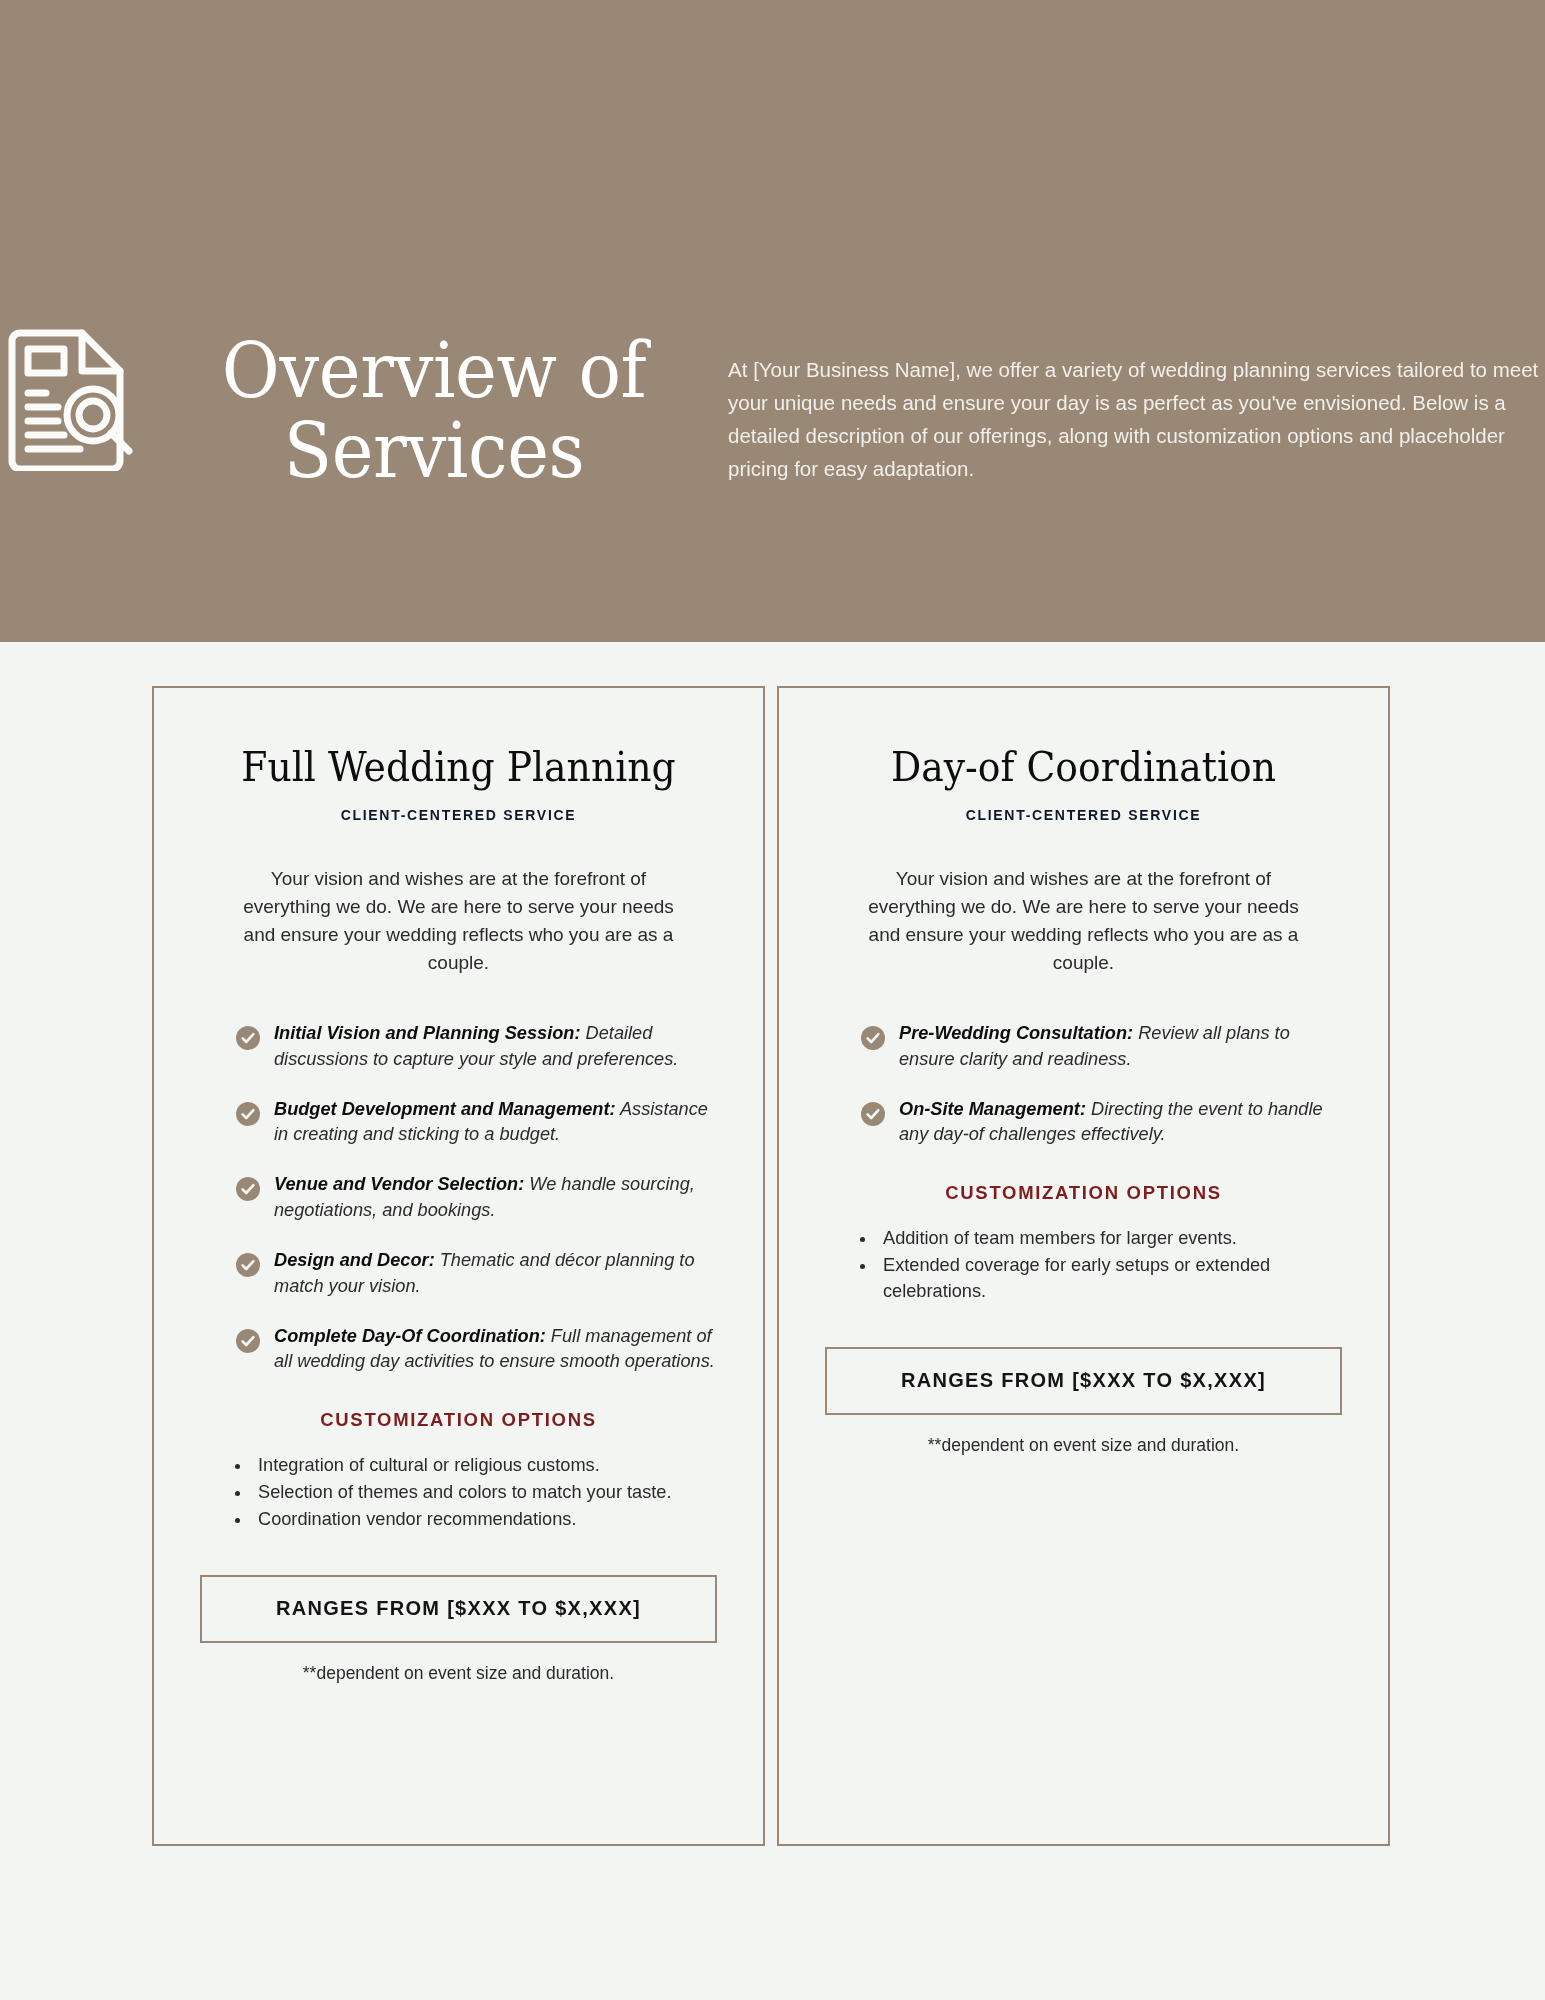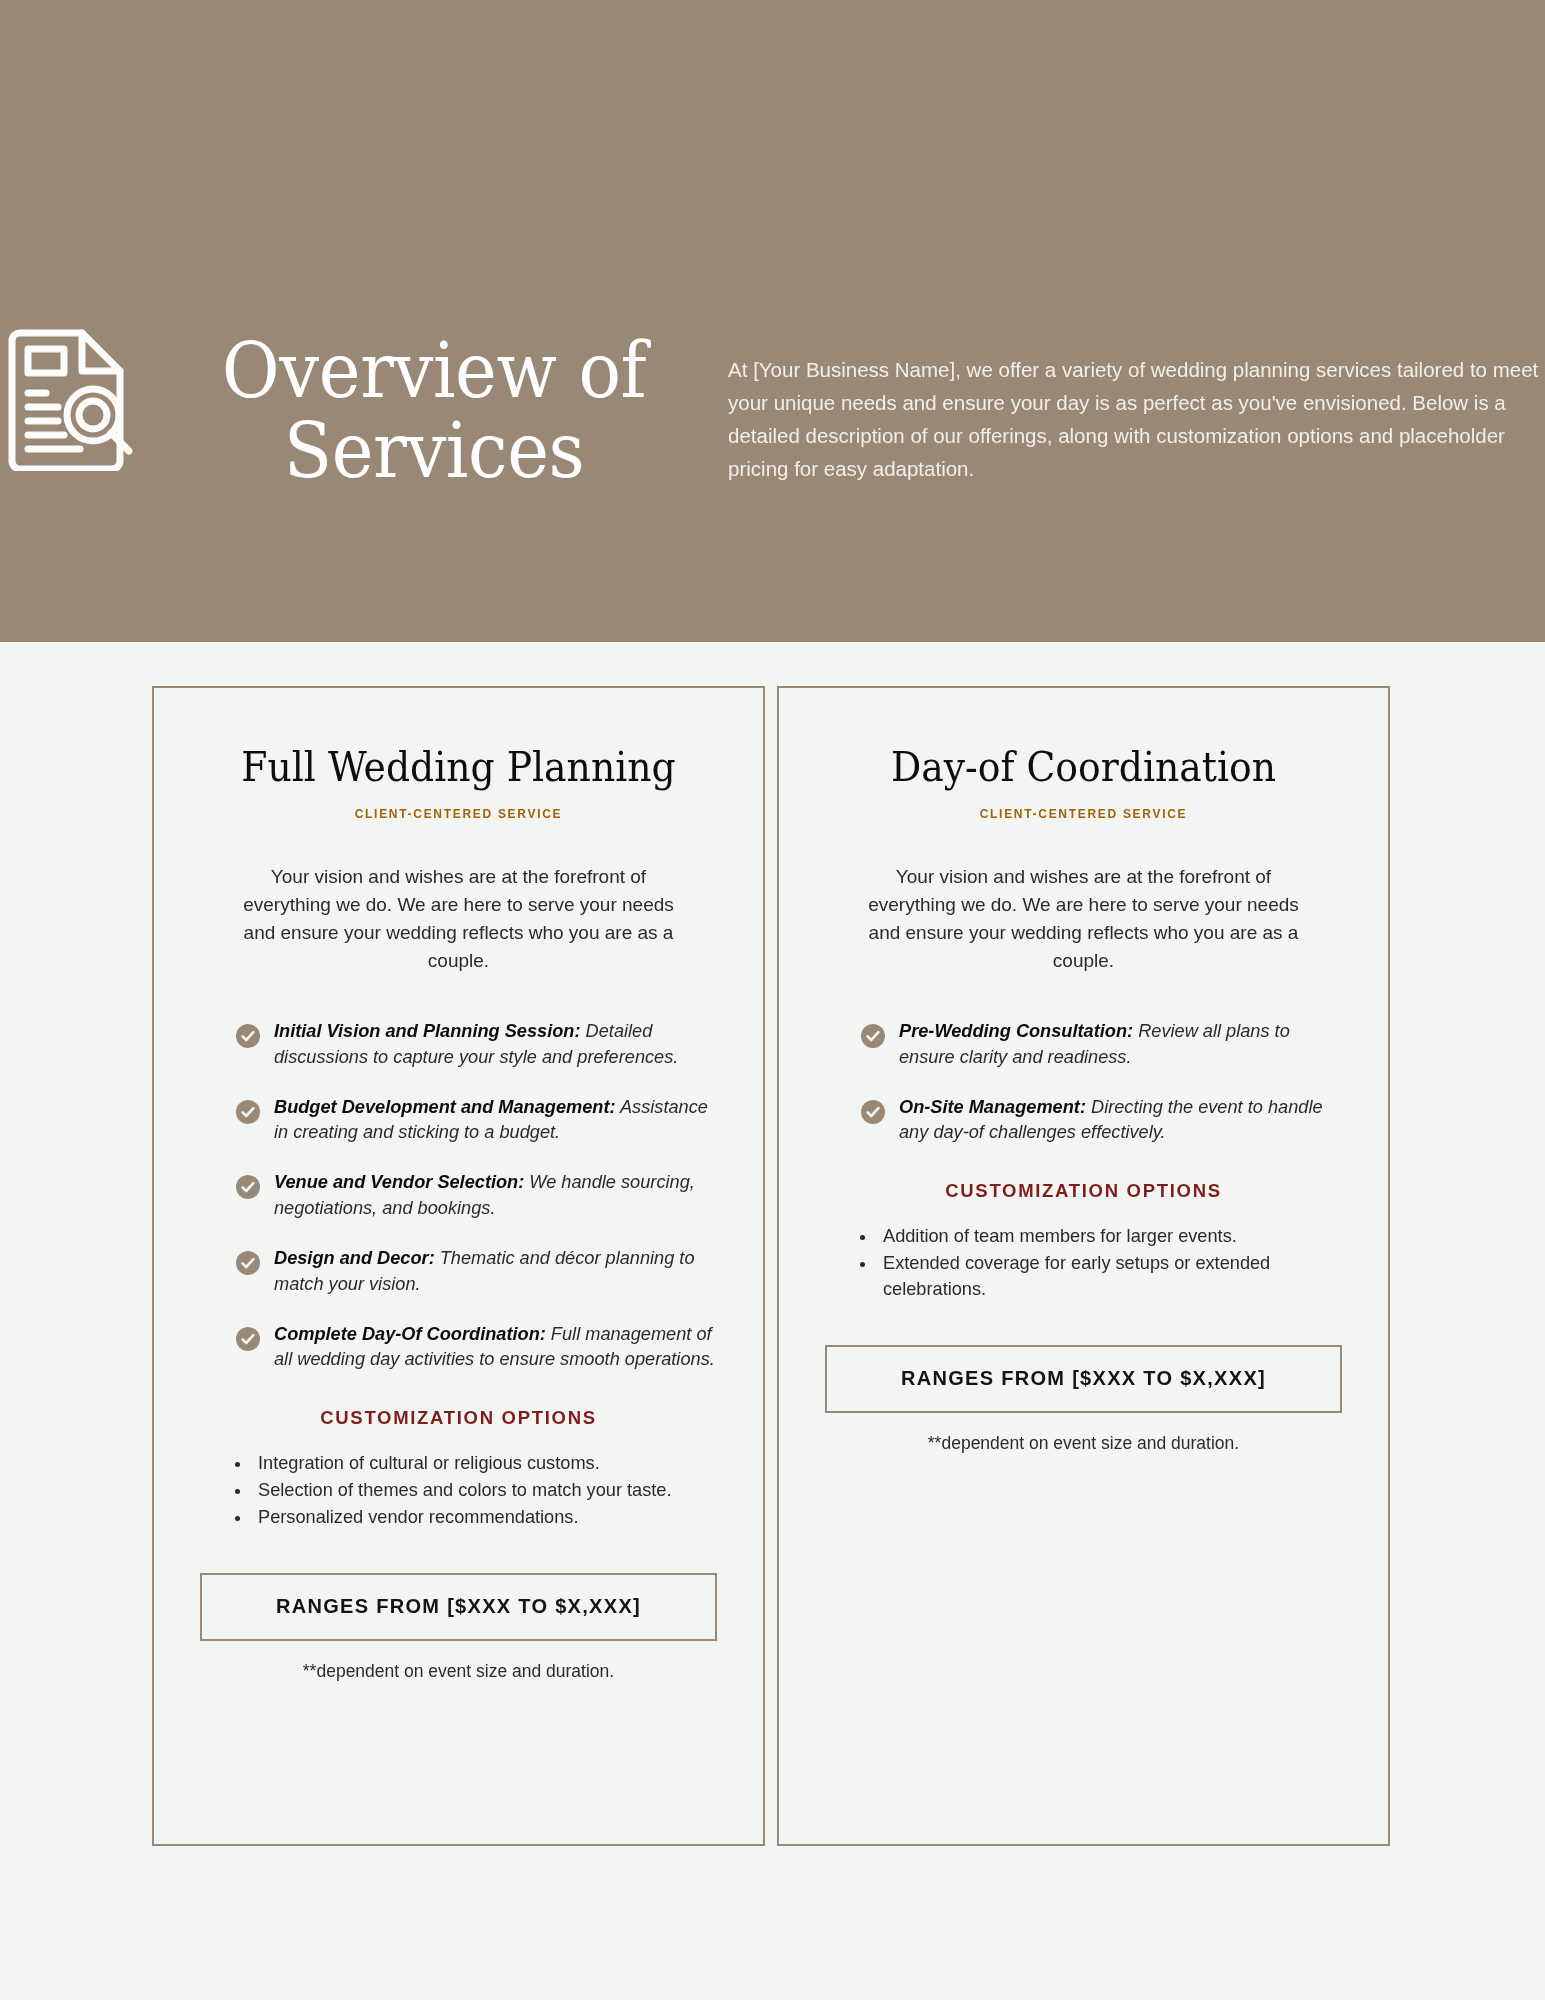--- a/index.html
+++ b/index.html
@@ -78,24 +78,24 @@
     line-height: 1.15;
     text-align: center;
     color: #0d0d0d;
     transform: scaleX(0.92);
     white-space: nowrap;
   }
 
   .card-subtitle {
     margin-top: 16px;
     text-align: center;
-    font-size: 12px;
+    font-size: 14px;
     font-weight: 700;
     letter-spacing: 1.7px;
-    color: #a16207;
+    color: #0f172a;
   }
 
   .card-blurb {
     margin: 42px auto 0 auto;
     width: 462px;
     text-align: center;
     font-size: 19px;
     line-height: 1.47;
     color: #2a2a2a;
   }
@@ -257,21 +257,21 @@
             </svg>
         </span>
         <span class="check-text"><b>Complete Day-Of Coordination:</b><span> Full management of all wedding day activities to ensure smooth operations.</span></span>
       </li>
     </ul>
 
     <div class="custom-heading">CUSTOMIZATION OPTIONS</div>
     <ul class="custom-list">
       <li>Integration of cultural or religious customs.</li>
       <li>Selection of themes and colors to match your taste.</li>
-      <li>Personalized vendor recommendations.</li>
+      <li>Coordination vendor recommendations.</li>
     </ul>
 
     <div class="price-box">
       <span class="price-box-text">RANGES FROM [$XXX TO $X,XXX]</span>
     </div>
     <div class="price-note">**dependent on event size and duration.</div>
   </section>
 
   <section class="card">
     <h2 class="card-title">Day-of Coordination</h2>

